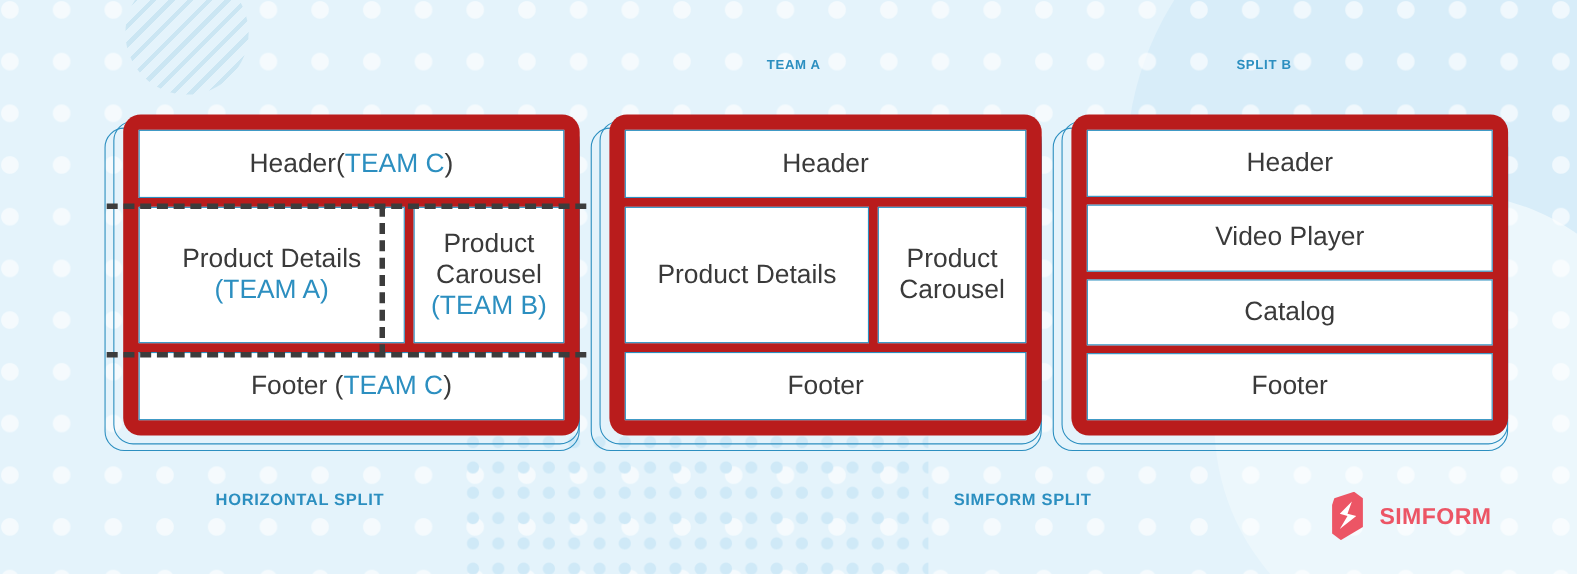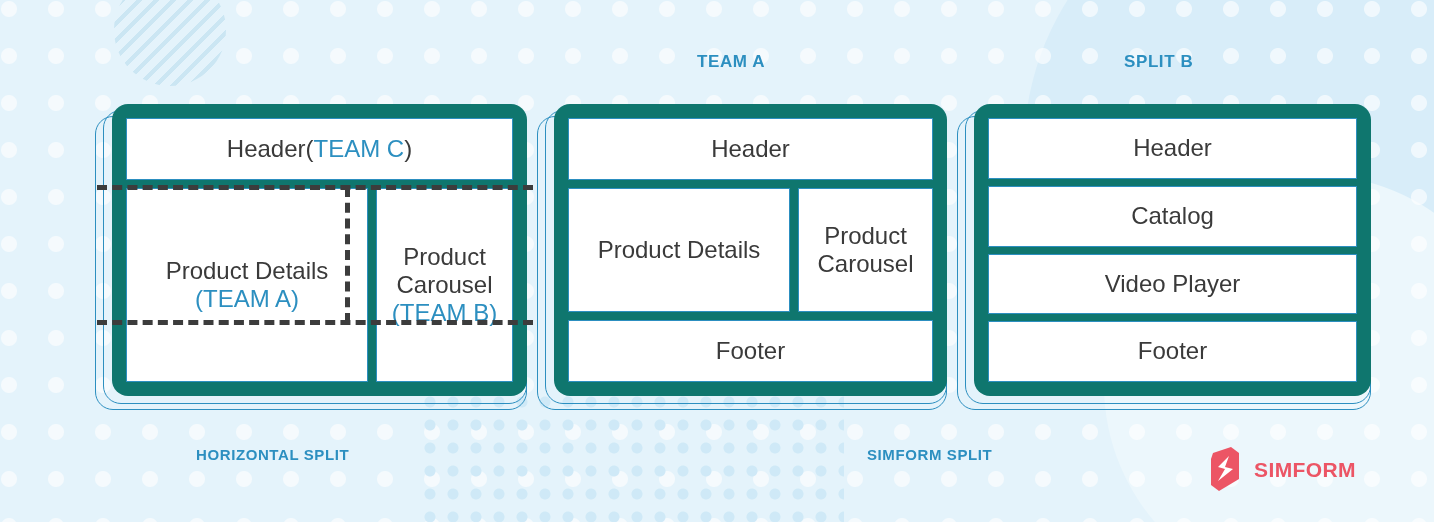--- a/index.html
+++ b/index.html
@@ -76,21 +76,21 @@
   }
 
   
   .caption {
     position: absolute;
     color: #2c8fc0;
     font-weight: bold;
     letter-spacing: 0.6px;
     white-space: nowrap;
   }
-  .caption.top    { font-size: 17px; top: 52px; }
+  .caption.top    { font-size: 12px; top: 52px; }
   .caption.bottom { font-size: 15px; top: 446px; }
 
   #cap-team-a { left: 697px; }
   #cap-team-b { left: 1124px; }
   #cap-hsplit { left: 196px; }
   #cap-vsplit { left: 867px; }
 
   
   .panel {
     position: absolute;
@@ -118,21 +118,21 @@
     border-radius: 18px;
     background: transparent;
   }
 
   .panel .card {
     position: absolute;
     left: 17px;
     top: 0;
     width: calc(100% - 17px);
     height: 292px;
-    background: #0f766e;
+    background: #b91c1c;
     border-radius: 16px;
     padding: 14px;
     display: flex;
     flex-direction: column;
     gap: 8px;
   }
 
   #panel-horizontal { left: 95px;  width: 432px; }
   #panel-vertical   { left: 537px; width: 410px; }
   #panel-teamb      { left: 957px; width: 414px; }
@@ -244,20 +244,25 @@
         </span>
       </div>
       <div class="box box-carousel">
         <span>
           <span>Product Carousel</span><br>
           <span class="team-tag">(TEAM B)</span>
         </span>
       </div>
     </div>
 
+    <div class="box box-footer">
+      <span>
+        <span>Footer (</span><span class="team-tag">TEAM C</span><span>)</span>
+      </span>
+    </div>
   </div>
 </div>
 
 <div class="dash-h" id="dash-top"></div>
 <div class="dash-h" id="dash-bottom"></div>
 <div class="dash-v"></div>
 
 <div class="panel" id="panel-vertical">
   <div class="shadow-card"></div>
   <div class="shadow-card2"></div>
@@ -272,22 +277,22 @@
 
     <div class="box box-footer">Footer</div>
   </div>
 </div>
 
 <div class="panel" id="panel-teamb">
   <div class="shadow-card"></div>
   <div class="shadow-card2"></div>
   <div class="card">
     <div class="box">Header</div>
+    <div class="box">Video Player</div>
     <div class="box">Catalog</div>
-    <div class="box">Video Player</div>
     <div class="box">Footer</div>
   </div>
 </div>
 
 <div class="caption bottom" id="cap-hsplit">HORIZONTAL SPLIT</div>
 <div class="caption bottom" id="cap-vsplit">SIMFORM SPLIT</div>
 
 <div id="brand-logo">
   <svg class="mark" viewBox="0 0 40 44">
     <path d="M8 6 L26 0 L34 6 L34 32 L14 44 L6 38 L6 12 Z" fill="#ec5565"></path>

